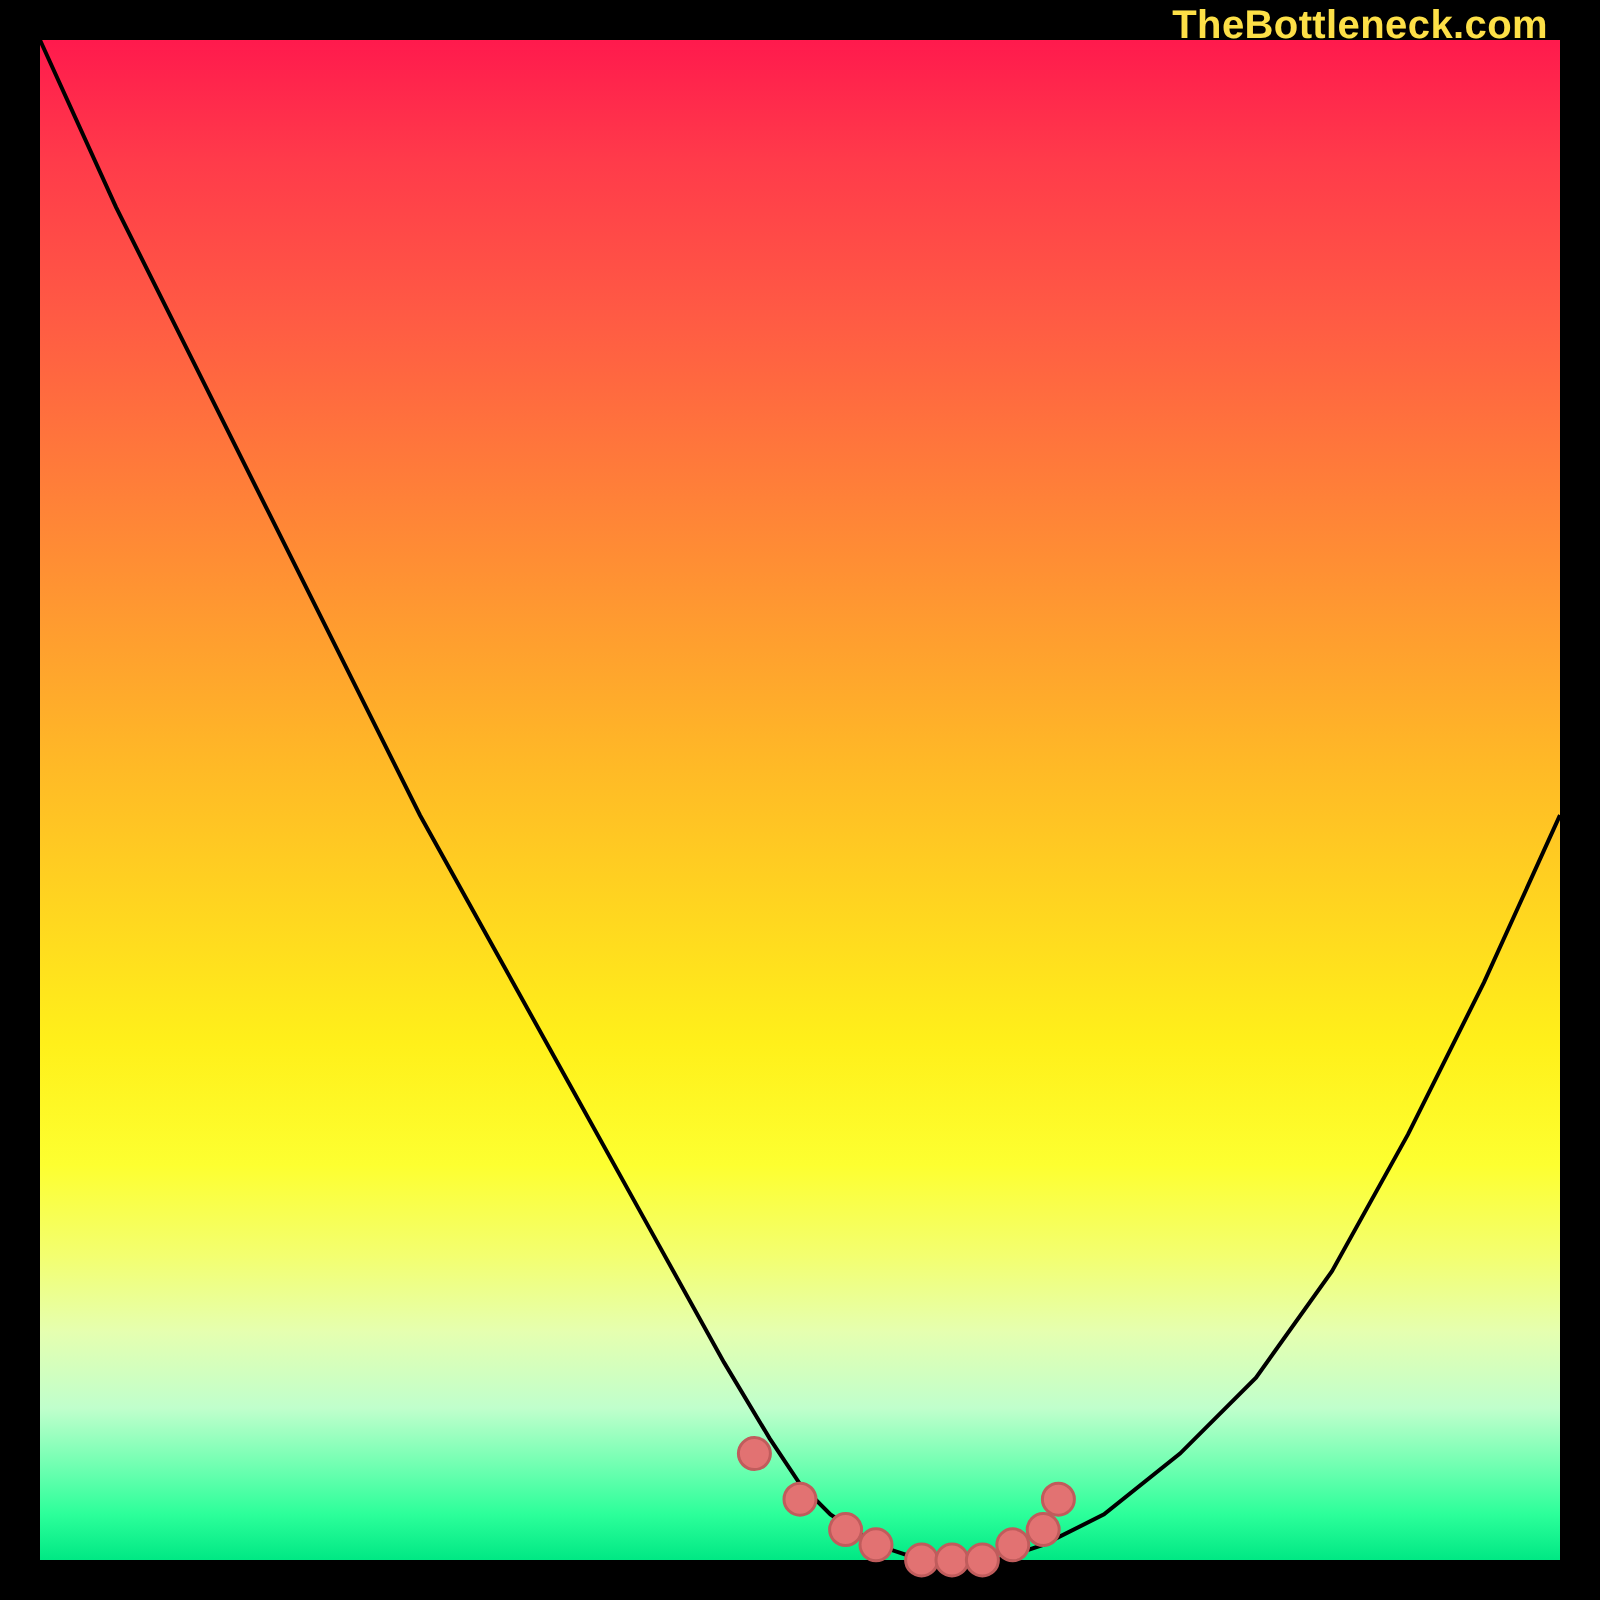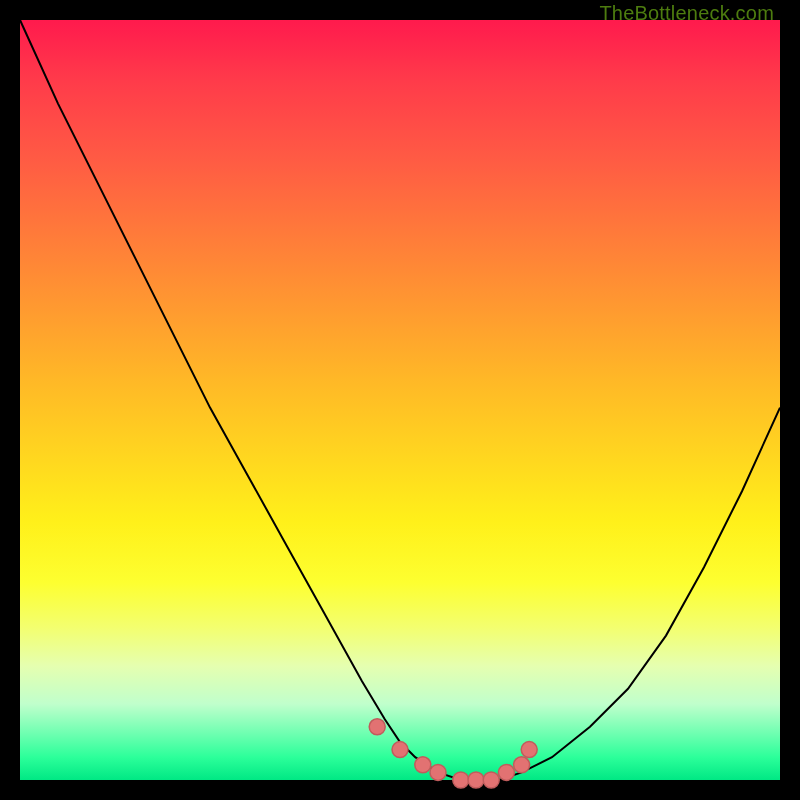--- a/index.html
+++ b/index.html
@@ -42,22 +42,22 @@
       #6cffb0 94%,
       #2cff9a 97%,
       #00e884 100%
     );
   }
   .watermark {
     position: absolute;
     top: 2px;
     right: 26px;
     font-size: 20px;
-    font-weight: 400;
-    color: #4d7c0f;
+    font-weight: 700;
+    color: #fde047;
     letter-spacing: 0.2px;
     user-select: none;
   }
   svg.curve {
     position: absolute;
     left: 0;
     top: 0;
     width: 760px;
     height: 760px;
     overflow: visible;

